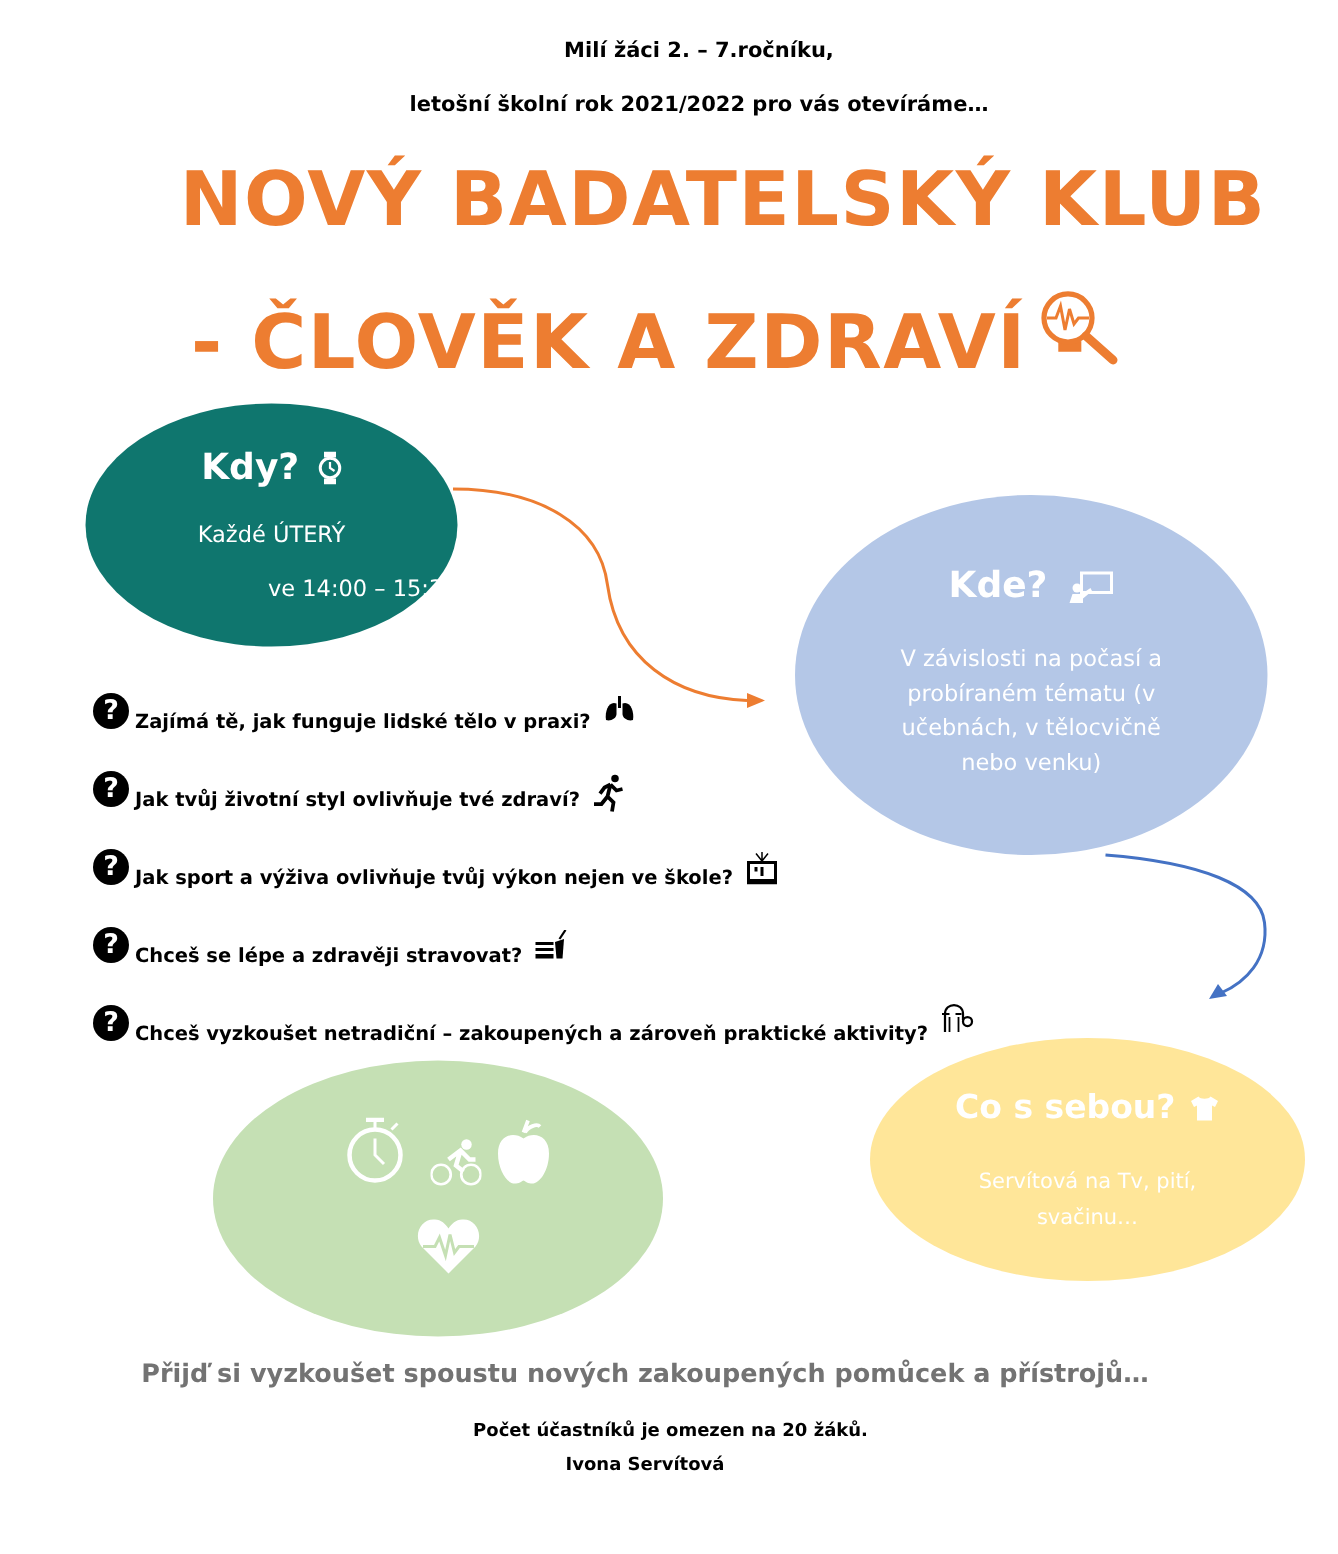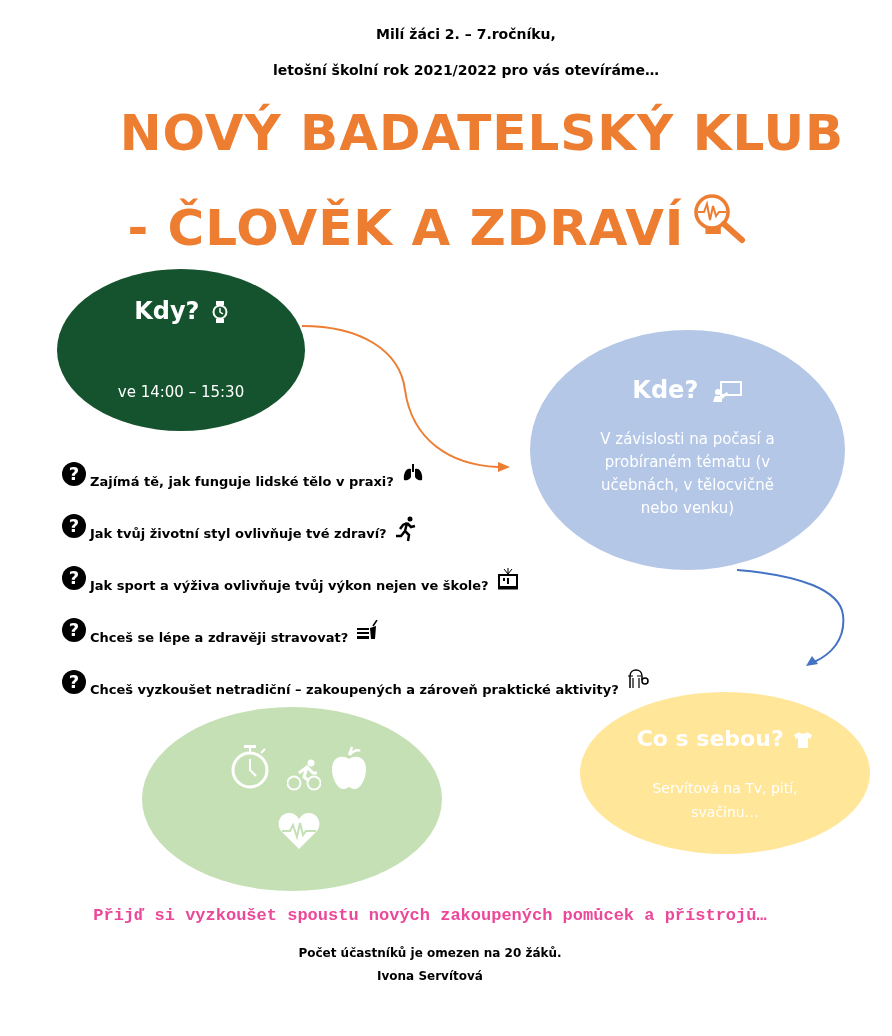--- a/index.html
+++ b/index.html
@@ -33,33 +33,34 @@
   </svg>
 </div>
 
 <svg class="abs" style="left:0; top:0;" width="892" height="1036">
   <path d="M302,326 C360,326 400,350 405,390 C412,440 450,465 498,467" fill="none" stroke="#ED7D31" stroke-width="2"></path>
   <polygon points="498,462 510,467 498,472" fill="#ED7D31"></polygon>
   <path d="M737,570 C800,575 840,590 843,615 C846,640 830,655 814,662" fill="none" stroke="#4472C4" stroke-width="2"></path>
   <polygon points="806,666 812,656 818,664" fill="#4472C4"></polygon>
 </svg>
 
-<div class="ellipse" style="left:57px; top:269px; width:248px; height:162px; background:#14532d;">
+<div class="ellipse" style="left:57px; top:269px; width:248px; height:162px; background:#0f766e;">
   <div class="e-text" style="top:28px; font-size:24px; font-weight:bold;">
     <span>Kdy?</span>
     <span style="display:inline-block; vertical-align:middle; margin-left:4px;">
       <svg width="16" height="22" viewBox="0 0 16 22">
           <rect x="4" y="0" width="8" height="4" fill="#fff"></rect>
           <rect x="4" y="18" width="8" height="4" fill="#fff"></rect>
           <circle cx="8" cy="11" r="6.5" fill="none" stroke="#fff" stroke-width="2"></circle>
           <polyline points="8,7 8,11 11,13" fill="none" stroke="#fff" stroke-width="1.5"></polyline>
         </svg>
     </span>
   </div>
-  <div class="e-text" style="top:114px; font-size:15px;">ve 14:00 – 15:30</div>
+  <div class="e-text" style="top:78px; font-size:15px;">Každé ÚTERÝ</div>
+  <div class="e-text" style="top:114px; font-size:15px;text-align:right;">ve 14:00 – 15:30</div>
 </div>
 
 <div class="ellipse" style="left:530px; top:330px; width:315px; height:240px; background:#B4C7E7;">
   <div class="e-text" style="top:46px; font-size:24px; font-weight:bold;">
     <span>Kde?</span>
     <span style="display:inline-block; vertical-align:middle; margin-left:4px;">
       <svg width="32" height="22" viewBox="0 0 32 22">
           <rect x="10" y="2" width="20" height="13" fill="none" stroke="#fff" stroke-width="2"></rect>
           <circle cx="7" cy="12" r="3" fill="#fff"></circle>
           <path d="M2,22 L4,16 L10,16 L16,12 L17,14 L11,19 L11,22 Z" fill="#fff"></path>
@@ -174,15 +175,15 @@
       </svg>
   </div>
   <div class="abs" style="left:136px; top:104px;">
     <svg width="42" height="40" viewBox="0 0 42 40">
         <path d="M21,38 L3,20 C-3,12 3,1 12,2 C16,2 19,5 21,8 C23,5 26,2 30,2 C39,1 45,12 39,20 Z" fill="#fff"></path>
         <polyline points="4,20 12,20 15,14 19,26 22,12 25,24 28,20 38,20" fill="none" stroke="#C5E0B4" stroke-width="2"></polyline>
       </svg>
   </div>
 </div>
 
-<div class="abs center" style="top:906px; left:0; width:860px; color:#ec4899; font-size:17px; font-weight:bold;font-family:Liberation Mono, monospace;">Přijď si vyzkoušet spoustu nových zakoupených pomůcek a přístrojů…</div>
-<div class="abs center" style="top:946px; left:0; width:860px; font-size:12px; font-weight:bold;">Počet účastníků je omezen na 20 žáků.</div>
+<div class="abs center" style="top:906px; left:0; width:860px; color:#737373; font-size:17px; font-weight:bold;">Přijď si vyzkoušet spoustu nových zakoupených pomůcek a přístrojů…</div>
+<div class="abs center" style="top:946px; left:0; width:860px; font-size:12px; font-weight:bold;padding-left:17px;">Počet účastníků je omezen na 20 žáků.</div>
 <div class="abs center" style="top:969px; left:0; width:860px; font-size:12px; font-weight:bold;">Ivona Servítová</div>
 
 </body></html>

